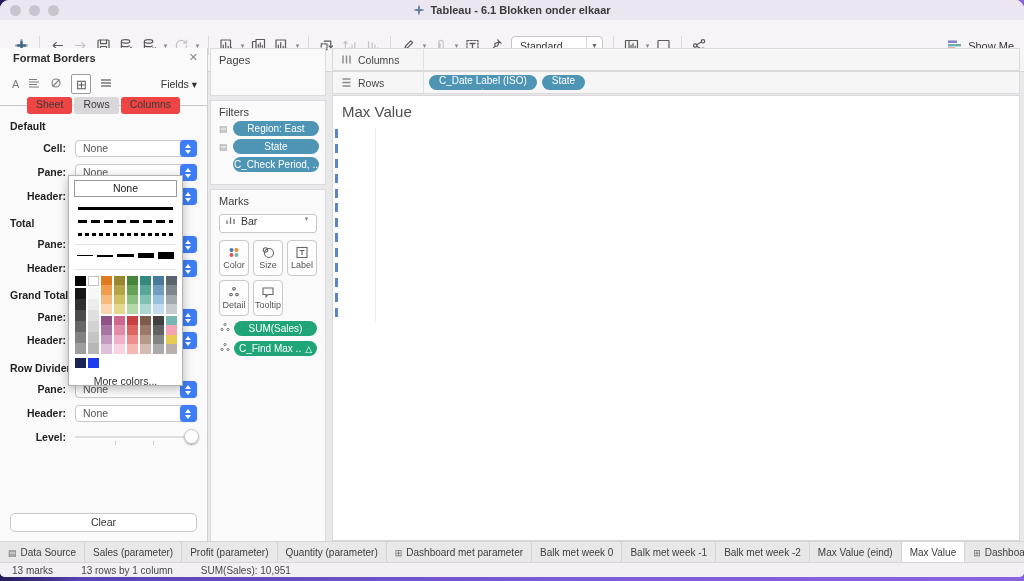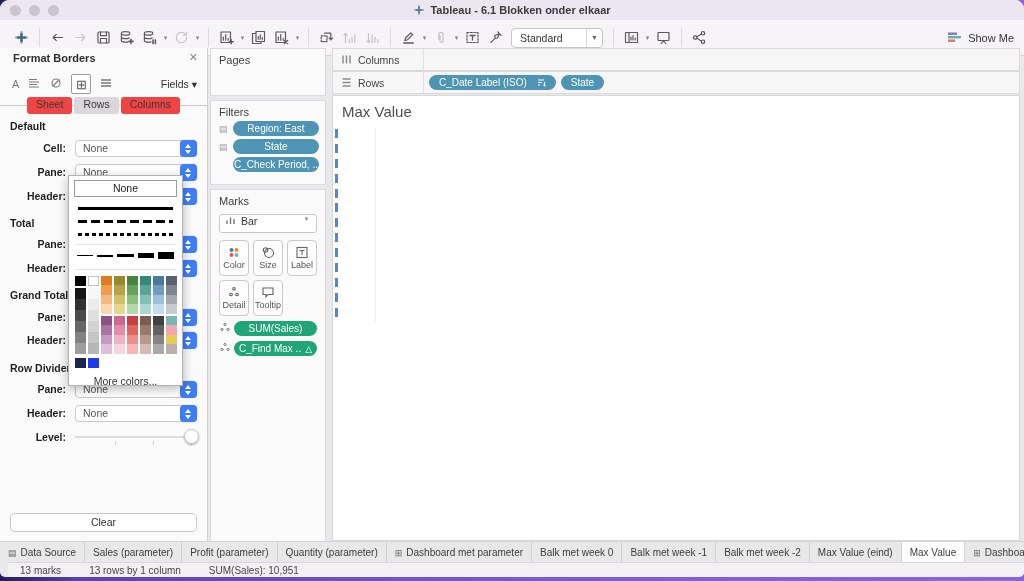--- a/index.html
+++ b/index.html
@@ -9,21 +9,21 @@
     background:linear-gradient(90deg,#241b5e 0%,#5b43b4 8%,#7a5cd6 55%,#8a63e0 100%);
   }
   .app{position:absolute;top:0;left:0;right:0;height:577px;background:#e9e8ea;
        border-radius:9px 9px 5px 5px;overflow:hidden;}
   
   .titlebar{height:20px;background:#ebe6ef;position:relative;display:flex;align-items:center;justify-content:center;}
   .lights{position:absolute;left:10px;top:4.5px;display:flex;gap:8px;}
   .light{width:11px;height:11px;border-radius:50%;background:#c9c4cd;}
   .wtitle{font-size:11px;font-weight:bold;color:#3b3b3b;display:flex;align-items:center;gap:5px;}
   
-  .toolbar{height:27px;background:#f6f4f7;border-bottom:1px solid #d7d4d8;display:flex;align-items:center;padding:4px 10px;}
+  .toolbar{height:27px;background:#f6f4f7;border-bottom:1px solid #d7d4d8;display:flex;align-items:center;padding:12px 10px;}
   .ti{width:23px;height:21px;display:flex;align-items:center;justify-content:center;flex:none;}
   .ti svg{stroke:#5a5a5a;fill:none;stroke-width:1.2;stroke-linecap:round;stroke-linejoin:round;}
   .ti.dis svg{stroke:#c4c2c4;}
   .caret{font-size:7px;color:#8a8a8a;width:9px;text-align:center;flex:none;}
   .tb-sep{width:1px;height:19px;background:#ddd9dd;margin:0 6px;flex:none;}
   .combo{height:18px;background:#fff;border:1px solid #c6c4c6;border-radius:4px;display:flex;align-items:center;font-size:10.5px;color:#333;margin:0 4px;}
   .combo .cval{padding:0 8px;min-width:58px;}
   .combo .cbtn{width:15px;align-self:stretch;border-left:1px solid #d9d7d9;display:flex;align-items:center;justify-content:center;font-size:7px;color:#666;}
   .showme{margin-left:auto;display:flex;align-items:center;gap:5px;font-size:11px;color:#333;flex:none;}
   
@@ -84,36 +84,36 @@
   .m-pill-row{display:flex;align-items:center;margin:5px 8px 0;height:15px;gap:3px;}
   .m-pill-row .pill{background:var(--pill-green);}
   .dots svg{stroke:#777;fill:none;stroke-width:1;}
   .badge{font-size:9px;margin-left:4px;}
   .badge:empty{display:none;}
   
   .sheet{position:absolute;top:48px;left:330px;right:0;bottom:35px;}
   .shelf{position:absolute;left:2px;right:4px;height:21px;background:#f7f6f7;border:1px solid #dbd9db;display:flex;align-items:center;font-size:10.5px;color:#454545;}
   .shelf-label{width:82px;display:flex;align-items:center;gap:6px;padding-left:8px;border-right:1px solid #e2e0e2;align-self:stretch;flex:none;}
   .shelf svg{stroke:#8a8a8a;fill:none;stroke-width:1.4;}
-  .sh-pill{height:15px;border-radius:8px;background:var(--pill-blue);color:#fff;font-size:10px;display:flex;align-items:center;padding:0 10px;margin-left:5px;gap:10px;white-space:nowrap;}
+  .sh-pill{height:15px;border-radius:8px;background:var(--pill-blue);color:#fff;font-size:10px;display:flex;align-items:center;padding:0 10px;margin-left:5px;gap:2px;white-space:nowrap;flex-direction:column;}
   .sh-pill .sorticon{display:none;}
   .sh-pill.sorted .sorticon{display:block;}
   .canvas{position:absolute;left:2px;right:4px;top:47px;bottom:1px;background:#fff;border:1px solid #d9d7d9;}
   .cv-title{position:absolute;top:7px;left:9px;font-size:15px;color:#4e4e4e;}
   .cv-grid{position:absolute;left:42px;top:32px;height:194px;width:1px;background:#ededed;}
   .cv-marks{position:absolute;left:2px;top:33px;display:flex;flex-direction:column;gap:5.9px;}
   .dash{width:3px;height:9px;background:var(--mark-blue);}
   
   .tabbar{position:absolute;left:0;right:0;bottom:14px;height:21px;background:#e9e8e9;border-top:1px solid #d5d3d5;display:flex;align-items:stretch;font-size:10px;color:#3c3c3c;overflow:hidden;}
   .stab{display:flex;align-items:center;gap:4px;padding:0 8px;border-right:1px solid #d5d3d5;white-space:nowrap;}
   .stab.active{background:#fff;}
   .stab .glyph{font-size:9px;color:#6a6a6a;}
   .stab .glyph:empty{display:none;}
   
-  .statusbar{position:absolute;left:8px;right:0;bottom:0;height:14px;background:#f2f0f3;border-top:1px solid #d8d6da;display:flex;align-items:center;font-size:10px;color:#474747;}
+  .statusbar{position:absolute;left:0;right:0;bottom:0;height:14px;background:#f2f0f3;border-top:1px solid #d8d6da;display:flex;align-items:center;font-size:10px;color:#474747;}
   .st-left{display:flex;gap:28px;padding-left:12px;}
   .st-cells{margin-left:auto;display:flex;align-self:stretch;align-items:center;margin-top:39px;}
   .st-cell{display:flex;align-items:center;gap:5px;padding:0 10px;border-left:1px solid #ddd9dd;align-self:stretch;}
   .st-user svg{stroke:#777;fill:none;stroke-width:1.1;}
   .st-nav span{color:#8a8a8a;font-size:7px;padding:0 3px;}
   .st-nav span.dis{color:#c4c2c4;}
   .st-views span{font-size:9px;padding:0 2px;}
 </style>
 </head>
 <body>

